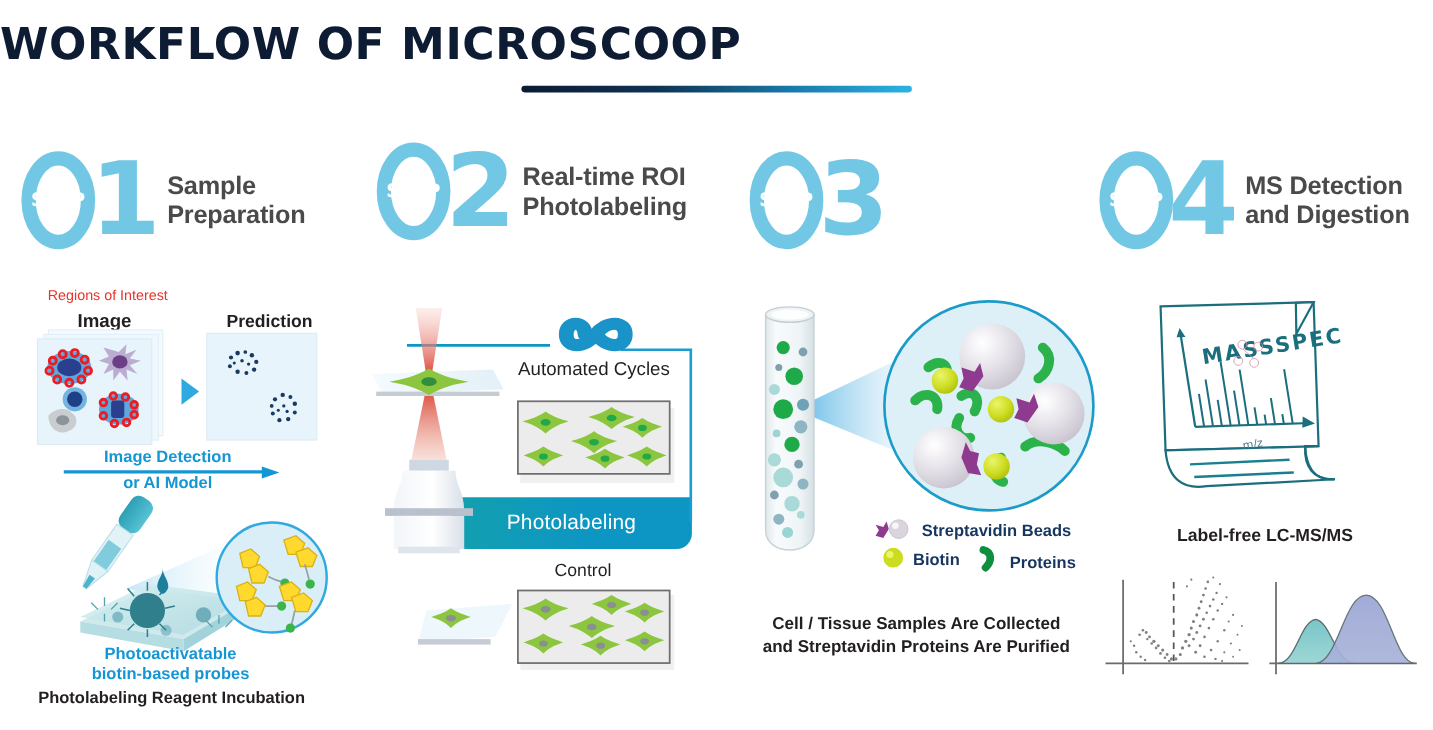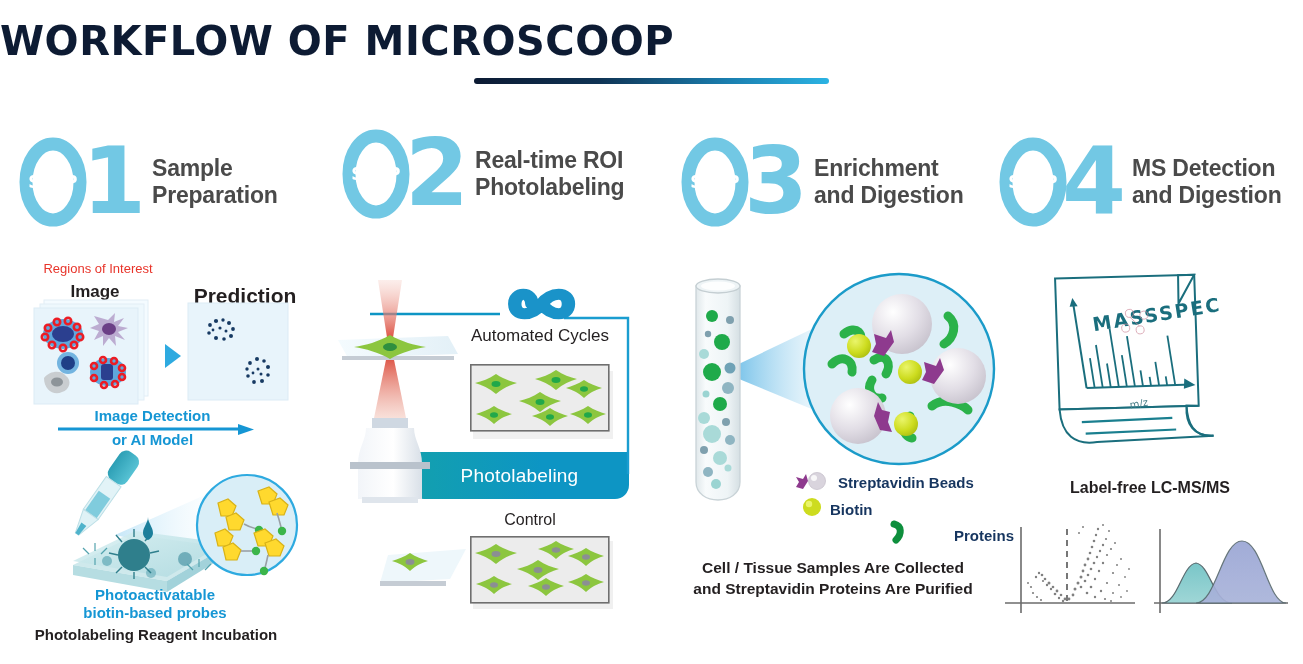--- a/index.html
+++ b/index.html
@@ -91,45 +91,41 @@
 <div class="step-head" style="left:684px;top:140px;">
   <div class="step-badge">
     <div class="zero">
       <svg width="62" height="84" viewBox="0 0 62 84" aria-hidden="true">
         <ellipse cx="31" cy="42" rx="27" ry="38" fill="none" stroke="#72c8e4" stroke-width="13"></ellipse>
       </svg>
       <div class="step-word">STEP</div>
     </div>
     <div class="bignum">3</div>
   </div>
-  <div class="step-label">
-    <div>Enrichment</div>
-    <div>and Digestion</div>
-  </div>
 </div>
 
 <div class="step-head" style="left:1002px;top:140px;">
   <div class="step-badge">
     <div class="zero">
       <svg width="62" height="84" viewBox="0 0 62 84" aria-hidden="true">
         <ellipse cx="31" cy="42" rx="27" ry="38" fill="none" stroke="#72c8e4" stroke-width="13"></ellipse>
       </svg>
       <div class="step-word">STEP</div>
     </div>
     <div class="bignum">4</div>
   </div>
   <div class="step-label">
     <div>MS Detection</div>
     <div>and Digestion</div>
   </div>
 </div>
 
 <div class="cap cap-red" style="left:18px;top:261px;width:160px;font-size:13px;">Regions of Interest</div>
 <div class="cap cap-black" style="left:40px;top:282px;width:110px;font-size:17px;">Image</div>
-<div class="cap cap-black" style="left:185px;top:284px;width:120px;font-size:21px;">Prediction</div>
+<div class="cap cap-black" style="left:185px;top:284px;width:120px;font-size:16px;">Prediction</div>
 
 <svg class="abs" style="left:30px;top:300px;" width="130" height="120" aria-hidden="true">
   <rect x="14" y="0" width="104" height="96" fill="#f4fbff" stroke="#e2eef6"></rect>
   <rect x="10" y="4" width="104" height="96" fill="#eef8fd" stroke="#e2eef6"></rect>
   <rect x="4" y="8" width="104" height="96" fill="#e8f4fb" stroke="#dcebf5"></rect>
 
   <g>
     <ellipse cx="33" cy="34" rx="20" ry="15" fill="#5fa8dd"></ellipse>
     <ellipse cx="33" cy="34" rx="11" ry="8" fill="#2b3f8f"></ellipse>
     <g fill="none" stroke="#ec1c24" stroke-width="2.6">
@@ -539,21 +535,21 @@
 </div>
 
 <div class="legend-row" style="left:800px;top:496px;">
   <svg width="24" height="22" aria-hidden="true">
     <circle cx="12" cy="11" r="9" fill="#cddc1f"></circle>
     <circle cx="9" cy="8" r="3.2" fill="#eaf56b"></circle>
   </svg>
   <span class="lbl">Biotin</span>
 </div>
 
-<div class="legend-row" style="left:886px;top:520px;gap:36px;">
+<div class="legend-row" style="left:886px;top:496px;">
   <svg width="26" height="24" aria-hidden="true">
     <path d="M8 4 C16 6 16 14 10 20" fill="none" stroke="#0e8f3d" stroke-width="7" stroke-linecap="round"></path>
   </svg>
   <span class="lbl">Proteins</span>
 </div>
 
 <div class="cap cap-black" style="left:668px;top:559px;width:330px;font-size:15.5px;">Cell / Tissue Samples Are Collected</div>
 <div class="cap cap-black" style="left:668px;top:580px;width:330px;font-size:15.5px;">and Streptavidin Proteins Are Purified</div>
 
 <svg class="abs" style="left:1010px;top:255px;" width="250" height="215" aria-hidden="true">

